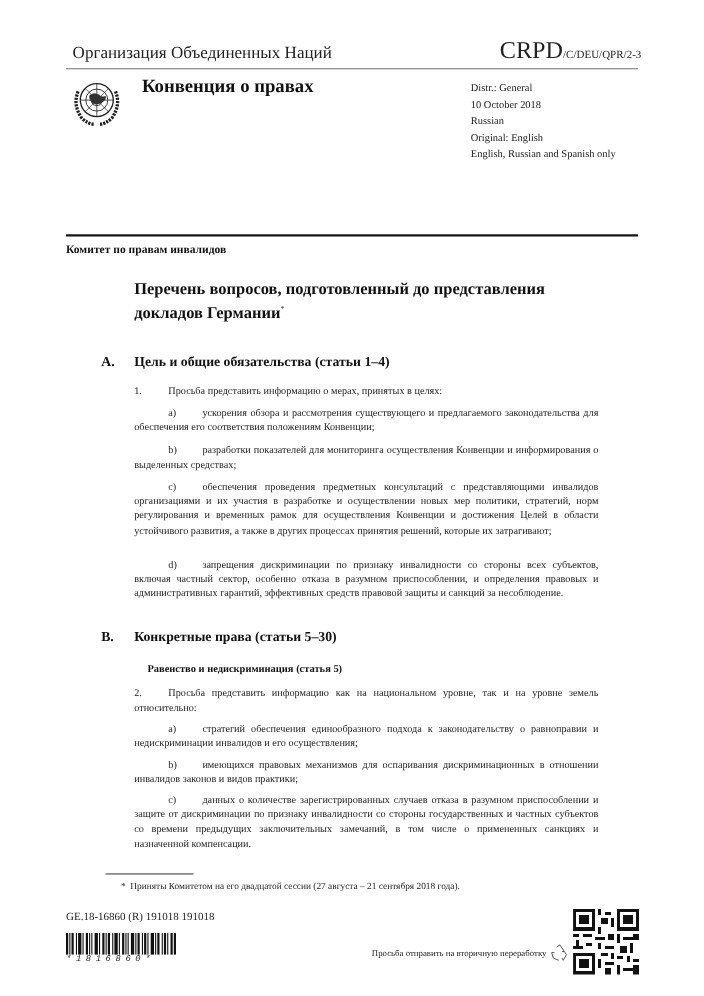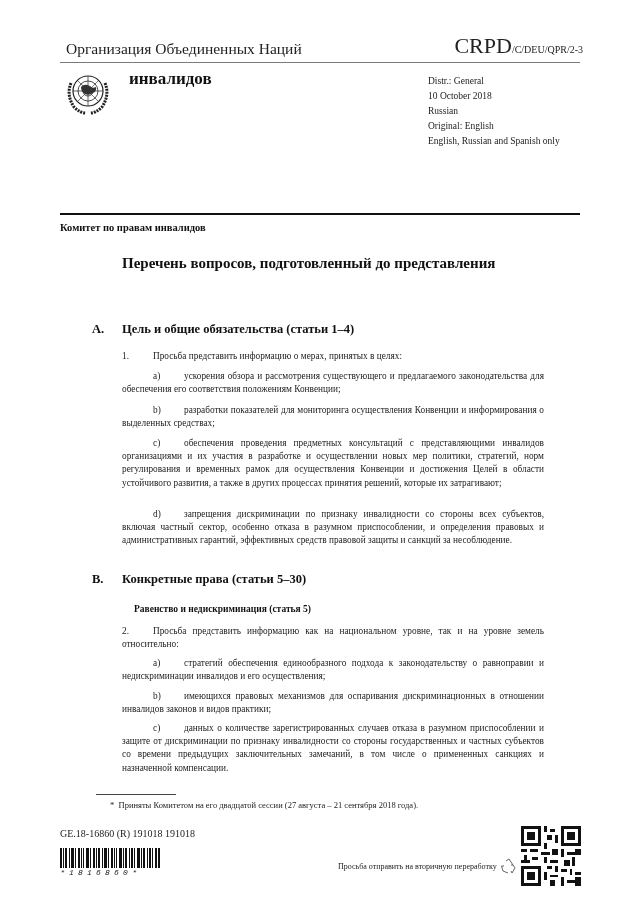--- a/index.html
+++ b/index.html
@@ -58,36 +58,37 @@
     <line x1="10" y1="24" x2="40" y2="24" stroke-width="0.7"></line>
     <line x1="14.4" y1="13.4" x2="35.6" y2="34.6" stroke-width="0.6"></line>
     <line x1="35.6" y1="13.4" x2="14.4" y2="34.6" stroke-width="0.6"></line>
   </g>
   <path d="M18 20 q4 -4 8 -1 q3 3 7 1 q1 4 -3 6 q-4 3 -8 1 q-4 -2 -4 -7z" fill="#333"></path>
   <path d="M8 16 q-5 12 3 24 q6 6 12 6" fill="none" stroke="#222" stroke-width="3" stroke-dasharray="2 1"></path>
   <path d="M42 16 q5 12 -3 24 q-6 6 -12 6" fill="none" stroke="#222" stroke-width="3" stroke-dasharray="2 1"></path>
 </svg>
 
 <div class="abs conv-title">
-  <div>инвалидов</div>
+  <div>Конвенция о правах</div>
 </div>
 
 <div class="abs distr">
   <div>Distr.: General</div>
   <div>10 October 2018</div>
   <div>Russian</div>
   <div>Original: English</div>
   <div>English, Russian and Spanish only</div>
 </div>
 
 <div class="abs rule-thick"></div>
 <div class="abs committee">Комитет по правам инвалидов</div>
 
 <div class="abs doc-title">
   <div>Перечень вопросов, подготовленный до представления</div>
+  <div><span>докладов Германии</span><sup>*</sup></div>
 </div>
 
 <div class="abs section-head sec-a">
   <span class="letter">A.</span><span>Цель и общие обязательства (статьи 1–4)</span>
 </div>
 
 <div class="para" style="top:350px;">
   <span class="num">1.</span><span>Просьба представить информацию о мерах, принятых в целях:</span>
 </div>
 <div class="para" style="top:370px;">

